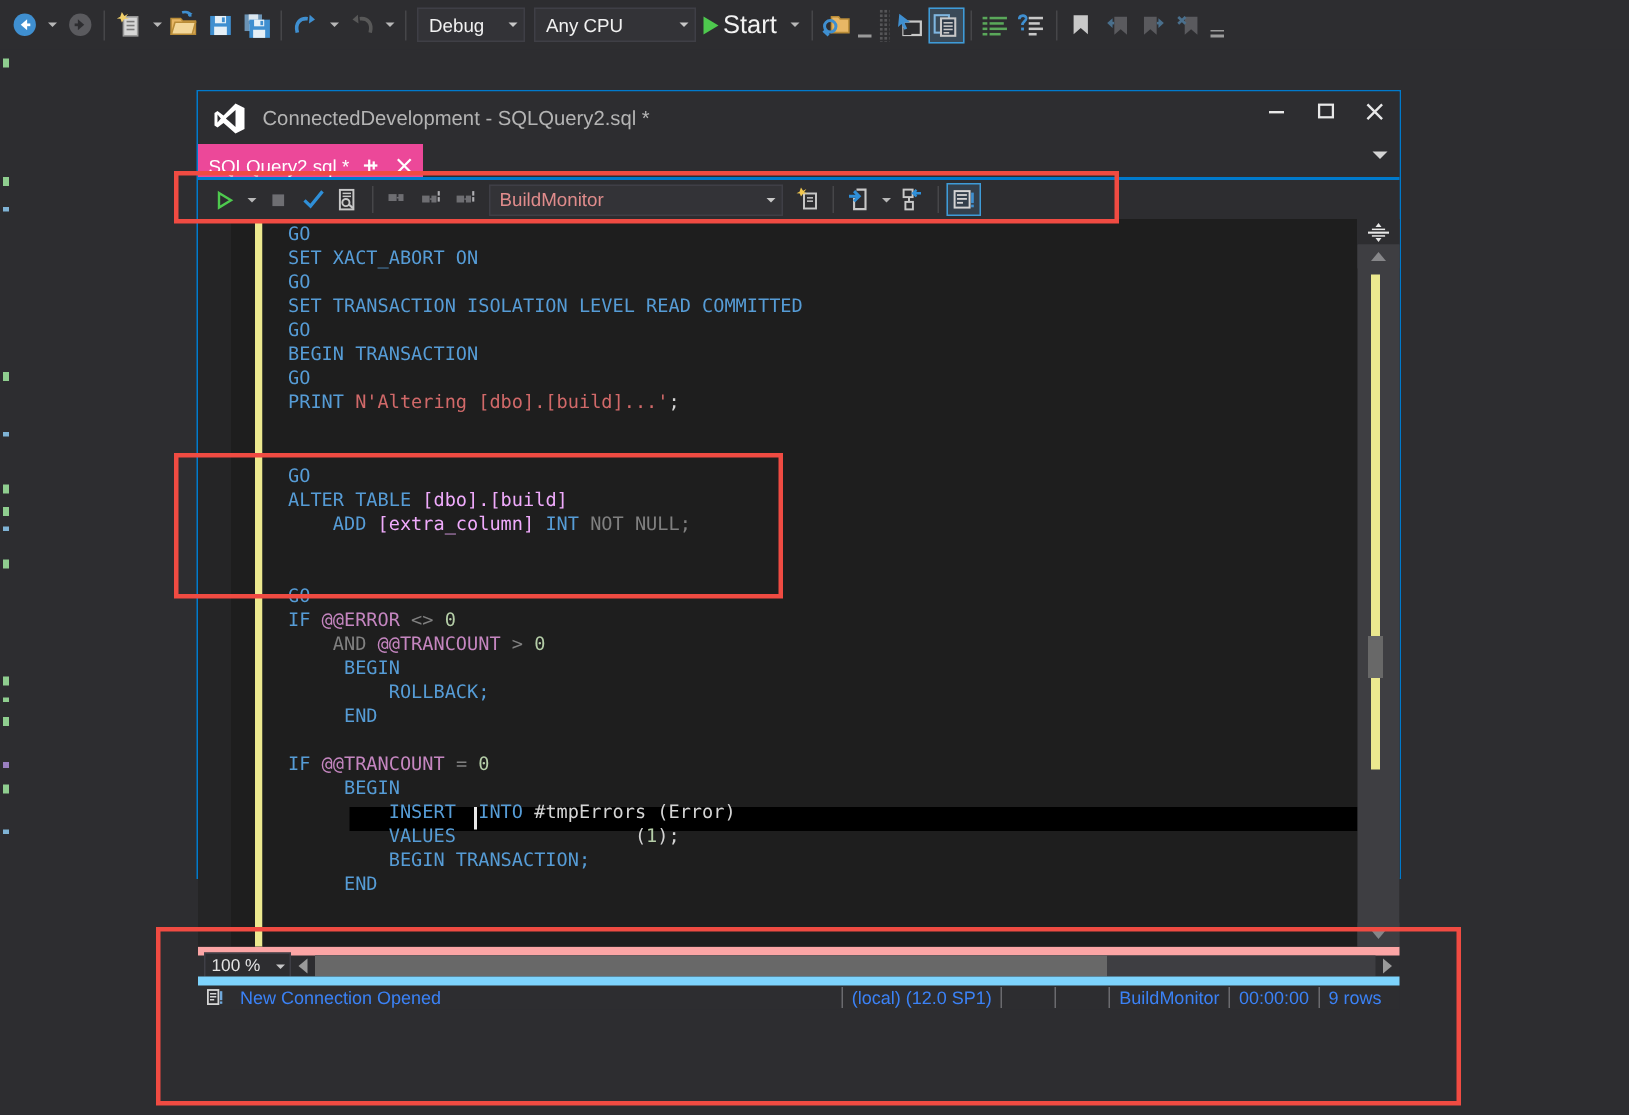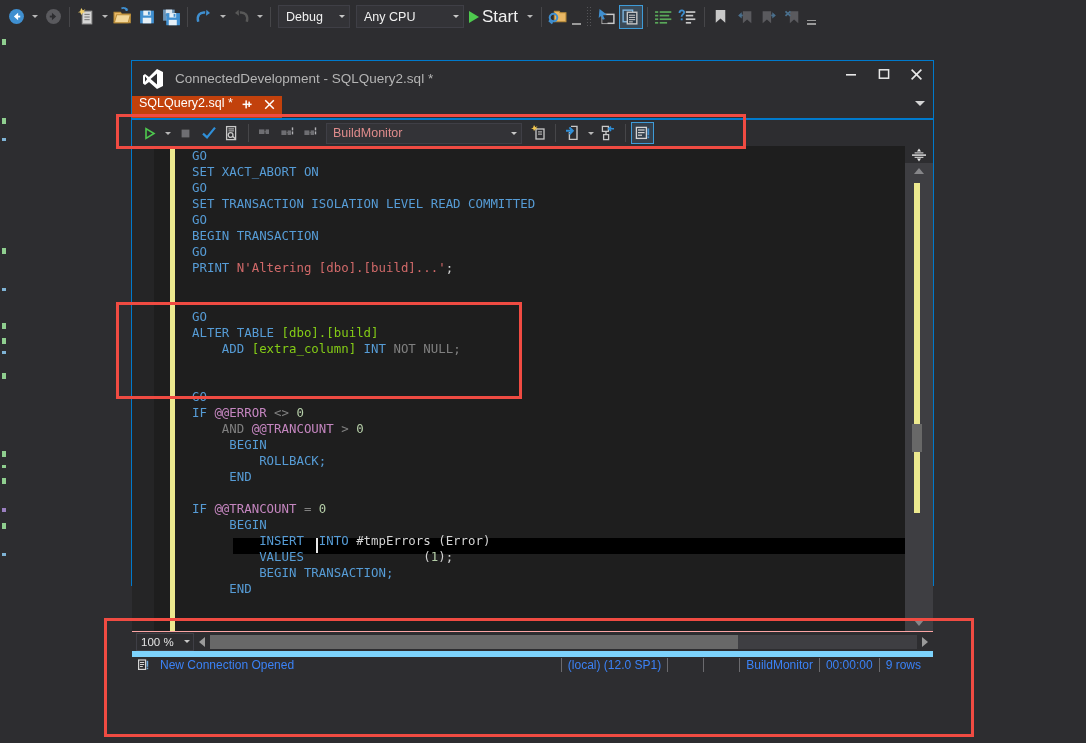--- a/index.html
+++ b/index.html
@@ -86,22 +86,22 @@
   .wc {
     width: 33px; height: 26px; display: flex; align-items: center; justify-content: center;
   }
   .wc svg { display: block; }
 
   #tabstrip {
     height: 22px; background: #2d2d30; position: relative;
     display: flex; align-items: flex-end;
   }
   #tab-active {
-    height: 22px; background: #c2410c; color: #fff;
-    display: flex; align-items: flex-start; padding: 0 5px 0 7px;
+    height: 22px; background: #ec4899; color: #fff;
+    display: flex; align-items: flex-end; padding: 0 5px 0 7px;
     font-size: 12.5px; white-space: nowrap;
   }
   #tab-active .pin, #tab-active .close {
     margin-left: 8px; display: flex; align-items: center; justify-content: center;
     width: 14px; height: 16px;
   }
   #tabstrip-overflow {
     position: absolute; right: 8px; top: 5px;
     width: 0; height: 0;
     border-left: 5px solid transparent; border-right: 5px solid transparent;
@@ -142,21 +142,21 @@
   }
   pre#code {
     margin: 0; padding: 0 0 0 17px;
     font-family: "DejaVu Sans Mono", monospace;
     font-size: 12.4px; line-height: 16.05px;
     color: #d4d4d4; white-space: pre;
     position: relative; top: -14px;
   }
   .k  { color: #569cd6; }      
   .s  { color: #d16969; }      
-  .sv { color: #84cc16; }      
+  .sv { color: #f0abfc; }      
   .gv { color: #c586c0; margin-top: 40px; }      
   .op { color: #808080; }      
   .pl { color: #d4d4d4; }      
   .num{ color: #b5cea8; }
 
   #hl-line {
     position: absolute; left: 58px; top: 392px; width: 100%; height: 16px;
     background: #000000;
   }
   #caret {
@@ -186,21 +186,21 @@
     background: #ece98f;
   }
   #sb-grey-thumb {
     position:absolute; left: 7px; top: 278px; width: 10px; height: 28px;
     background: #686868;
   }
 
   
   #hrow {
     height: 20px; background: #2d2d30; display:flex; align-items:center;
-    border-top: 1px solid #fca5a5;
+    border-top: 6px solid #fca5a5;
   }
   #zoom-combo {
     width: 58px; height: 18px; margin-left: 4px; background:#2d2d30;
     border: 1px solid #3f3f46; color:#e3e3e3; font-size:11.5px;
     display:flex; align-items:center; justify-content:space-between; padding: 0 3px 0 4px;
   }
   #zoom-combo .cb-caret {
     width:0;height:0;border-left:3.5px solid transparent;border-right:3.5px solid transparent;
     border-top:3.5px solid #c8c8c8;
   }

